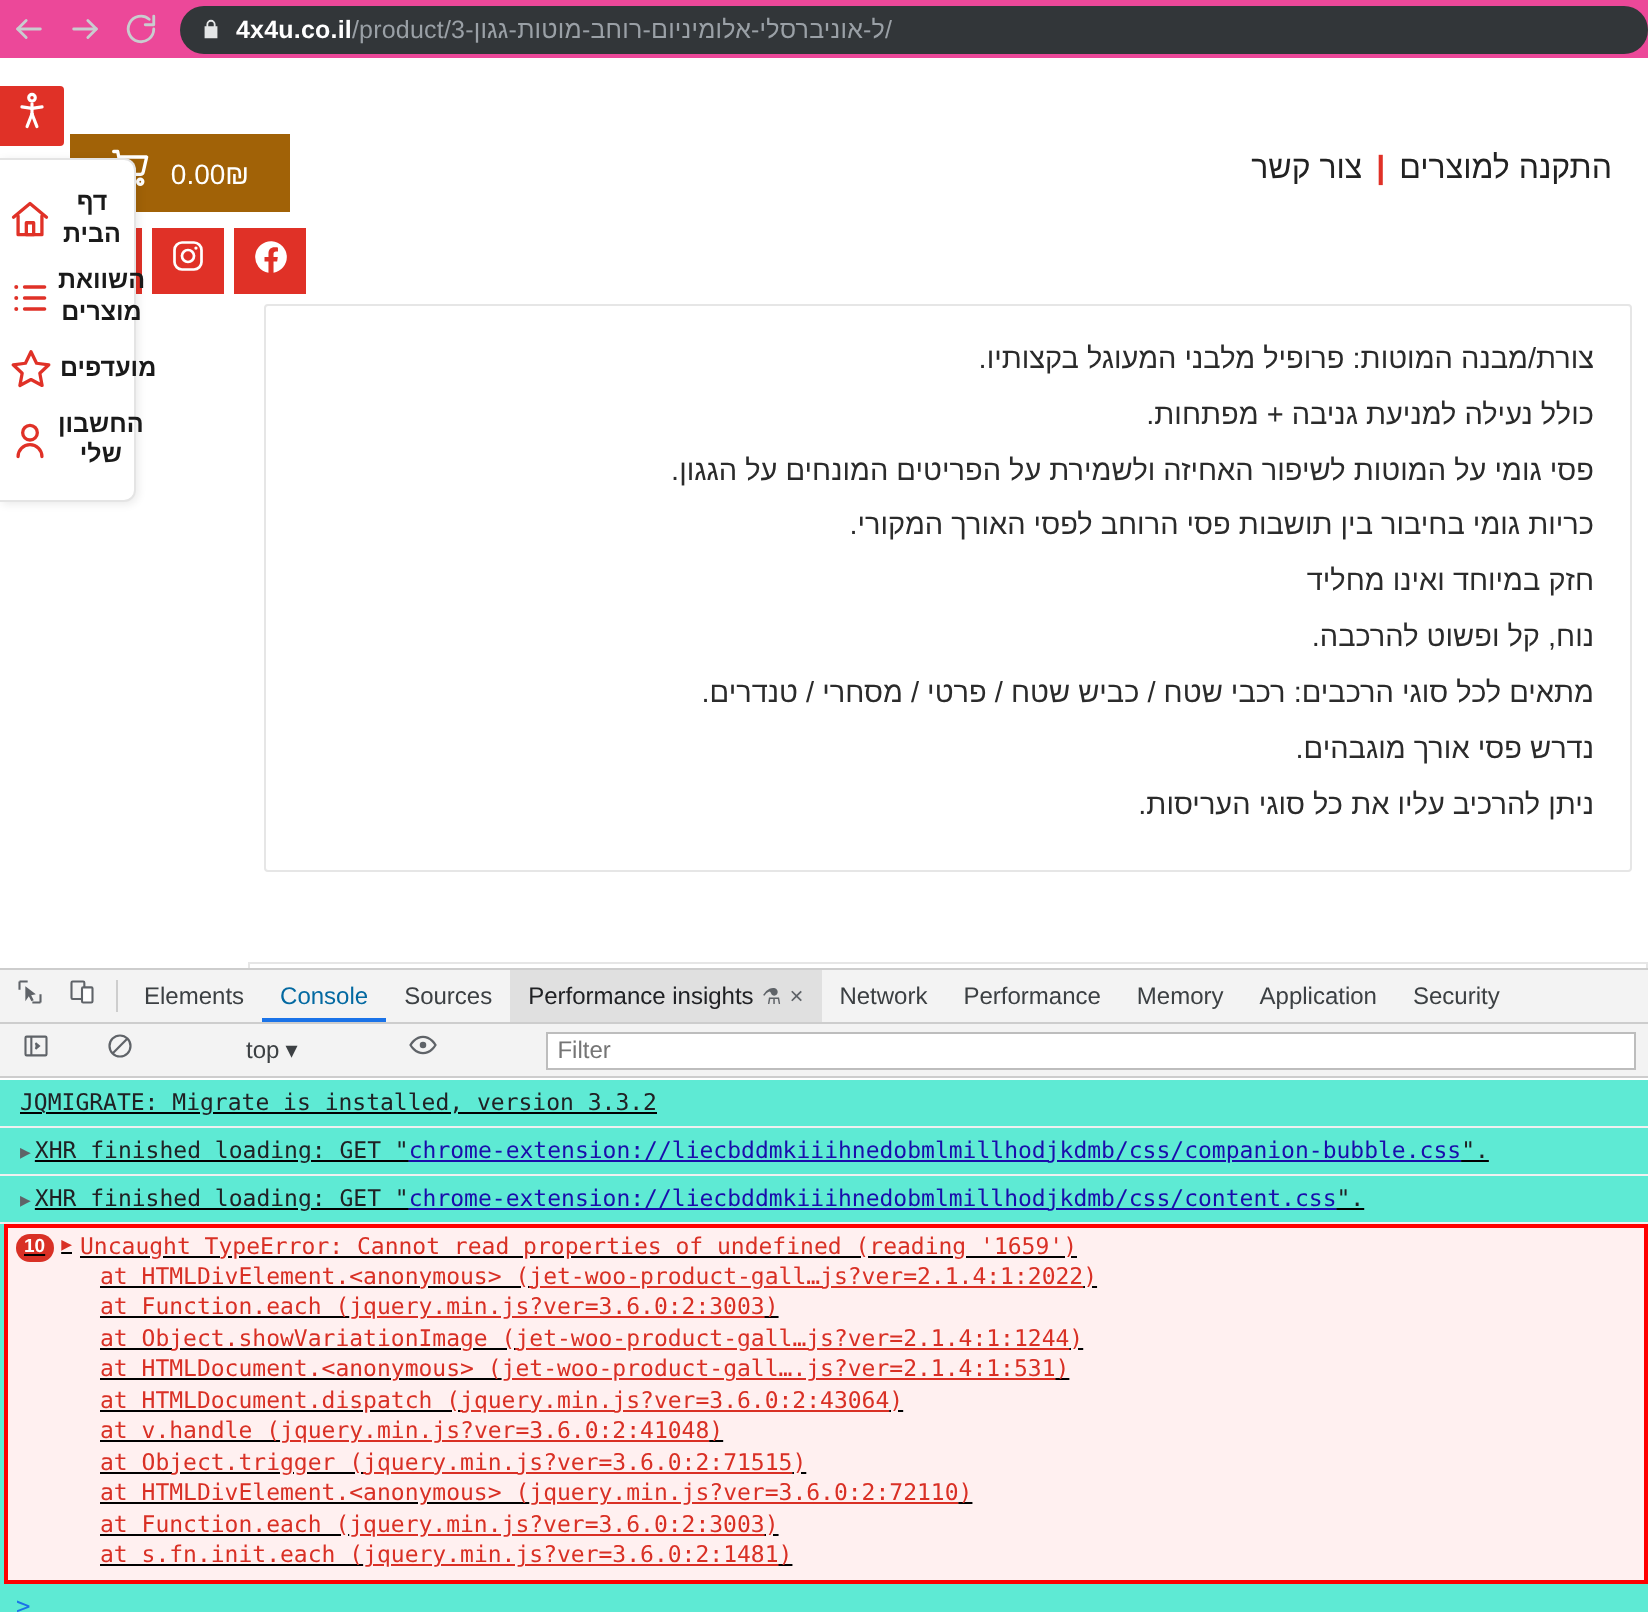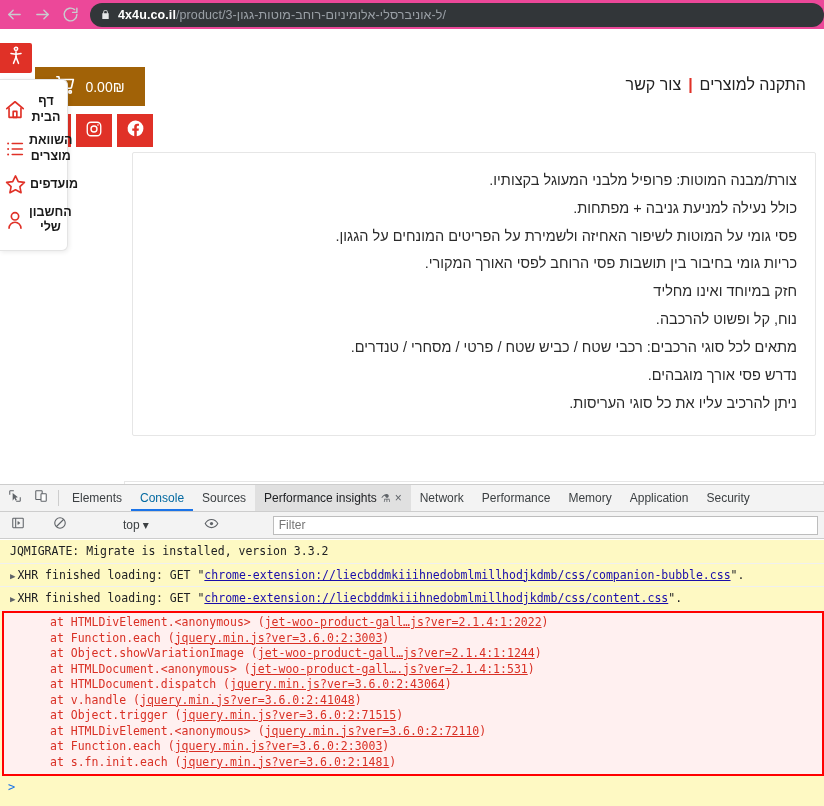--- a/index.html
+++ b/index.html
@@ -255,24 +255,25 @@
     color: #5f6368;
     padding: 0 5px;
     margin-left: 4px;
     outline: none;
     font-family: "Liberation Sans", sans-serif;
   }
 
   #console-body {
     position: absolute;
     top: 55px; left: 0; right: 0; bottom: 0;
-    background: #fef9c3;
+    background: #5eead4;
     overflow: hidden;
     font-family: "DejaVu Sans Mono", "Liberation Mono", monospace;
     font-size: 11.5px;
+    text-decoration: underline;
   }
   .msg-row {
     border-bottom: 1px solid #f0f0f0;
     padding: 3px 6px 3px 10px;
     color: #202124;
     white-space: nowrap;
     line-height: 1.45;
   }
   .msg-row .tri {
     display: inline-block;
@@ -567,20 +568,25 @@
 
     <div class="msg-row">
       <span class="tri">▶</span><span>XHR finished loading: GET "</span><a>chrome-extension://liecbddmkiiihnedobmlmillhodjkdmb/css/companion-bubble.css</a><span>".</span>
     </div>
 
     <div class="msg-row">
       <span class="tri">▶</span><span>XHR finished loading: GET "</span><a>chrome-extension://liecbddmkiiihnedobmlmillhodjkdmb/css/content.css</a><span>".</span>
     </div>
 
     <div id="error-block">
+      <div class="err-head">
+        <span id="err-badge">10</span>
+        <span class="tri">▶</span>
+        <span>Uncaught TypeError: Cannot read properties of undefined (reading '1659')</span>
+      </div>
       <div class="stack-line"><span>at HTMLDivElement.&lt;anonymous&gt; (</span><a>jet-woo-product-gall…js?ver=2.1.4:1:2022</a><span>)</span></div>
       <div class="stack-line"><span>at Function.each (</span><a>jquery.min.js?ver=3.6.0:2:3003</a><span>)</span></div>
       <div class="stack-line"><span>at Object.showVariationImage (</span><a>jet-woo-product-gall…js?ver=2.1.4:1:1244</a><span>)</span></div>
       <div class="stack-line"><span>at HTMLDocument.&lt;anonymous&gt; (</span><a>jet-woo-product-gall….js?ver=2.1.4:1:531</a><span>)</span></div>
       <div class="stack-line"><span>at HTMLDocument.dispatch (</span><a>jquery.min.js?ver=3.6.0:2:43064</a><span>)</span></div>
       <div class="stack-line"><span>at v.handle (</span><a>jquery.min.js?ver=3.6.0:2:41048</a><span>)</span></div>
       <div class="stack-line"><span>at Object.trigger (</span><a>jquery.min.js?ver=3.6.0:2:71515</a><span>)</span></div>
       <div class="stack-line"><span>at HTMLDivElement.&lt;anonymous&gt; (</span><a>jquery.min.js?ver=3.6.0:2:72110</a><span>)</span></div>
       <div class="stack-line"><span>at Function.each (</span><a>jquery.min.js?ver=3.6.0:2:3003</a><span>)</span></div>
       <div class="stack-line"><span>at s.fn.init.each (</span><a>jquery.min.js?ver=3.6.0:2:1481</a><span>)</span></div>

